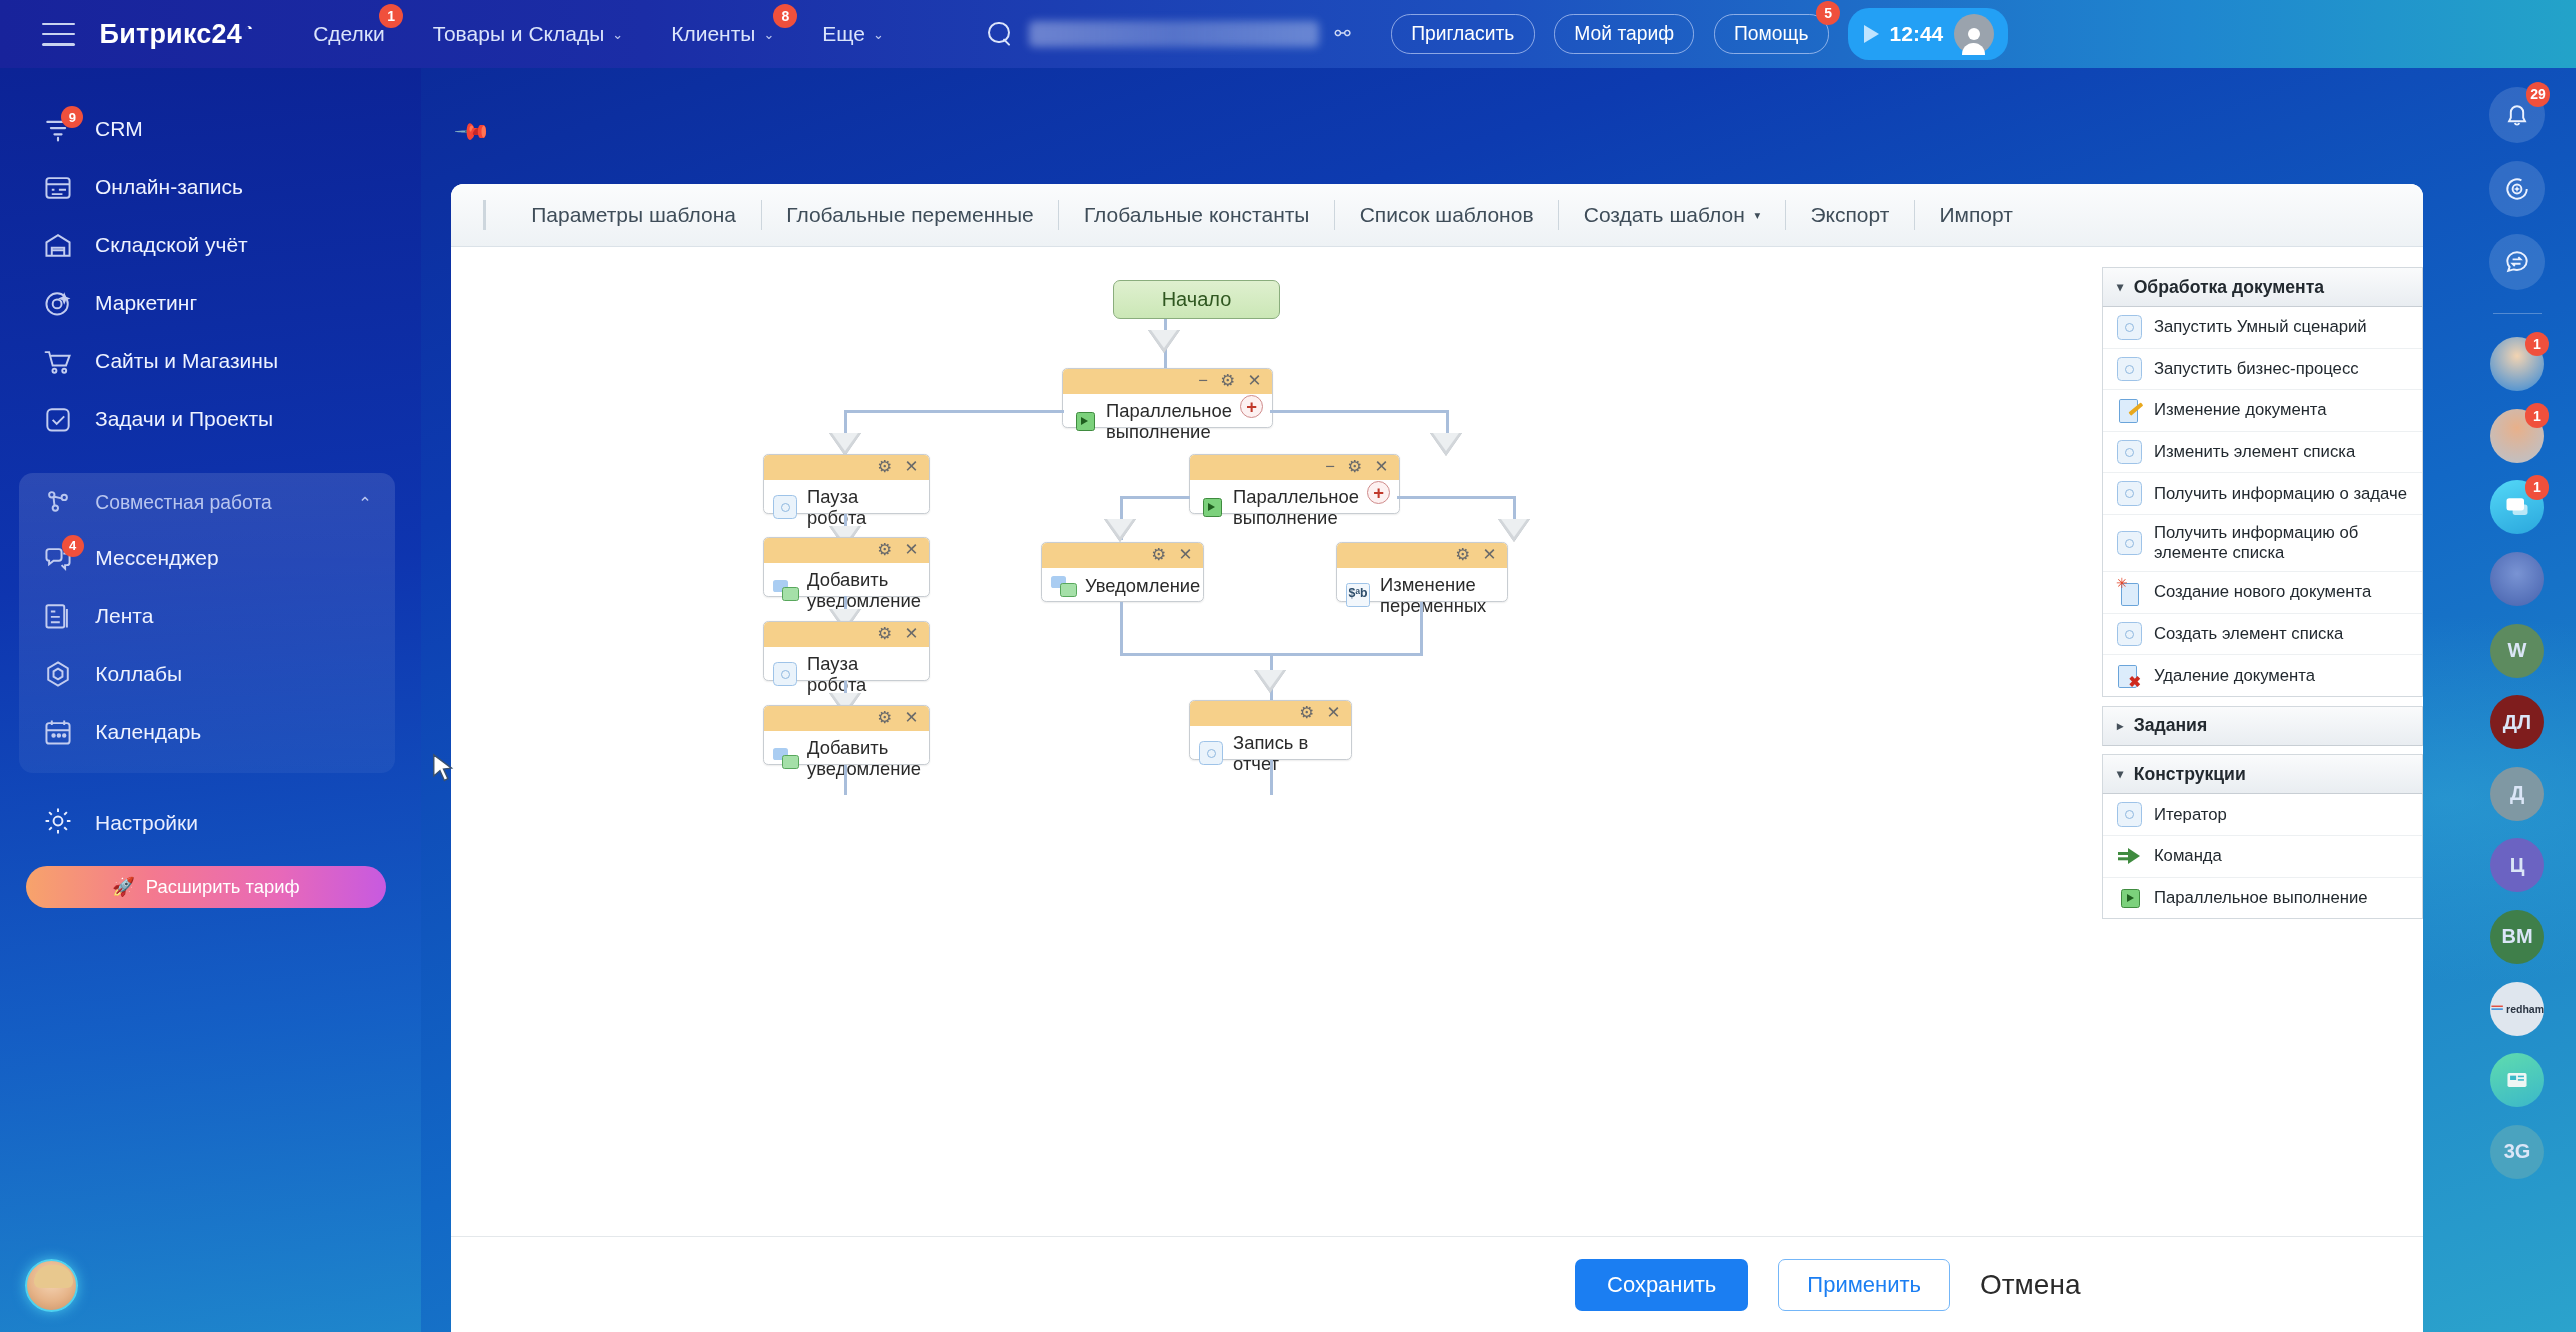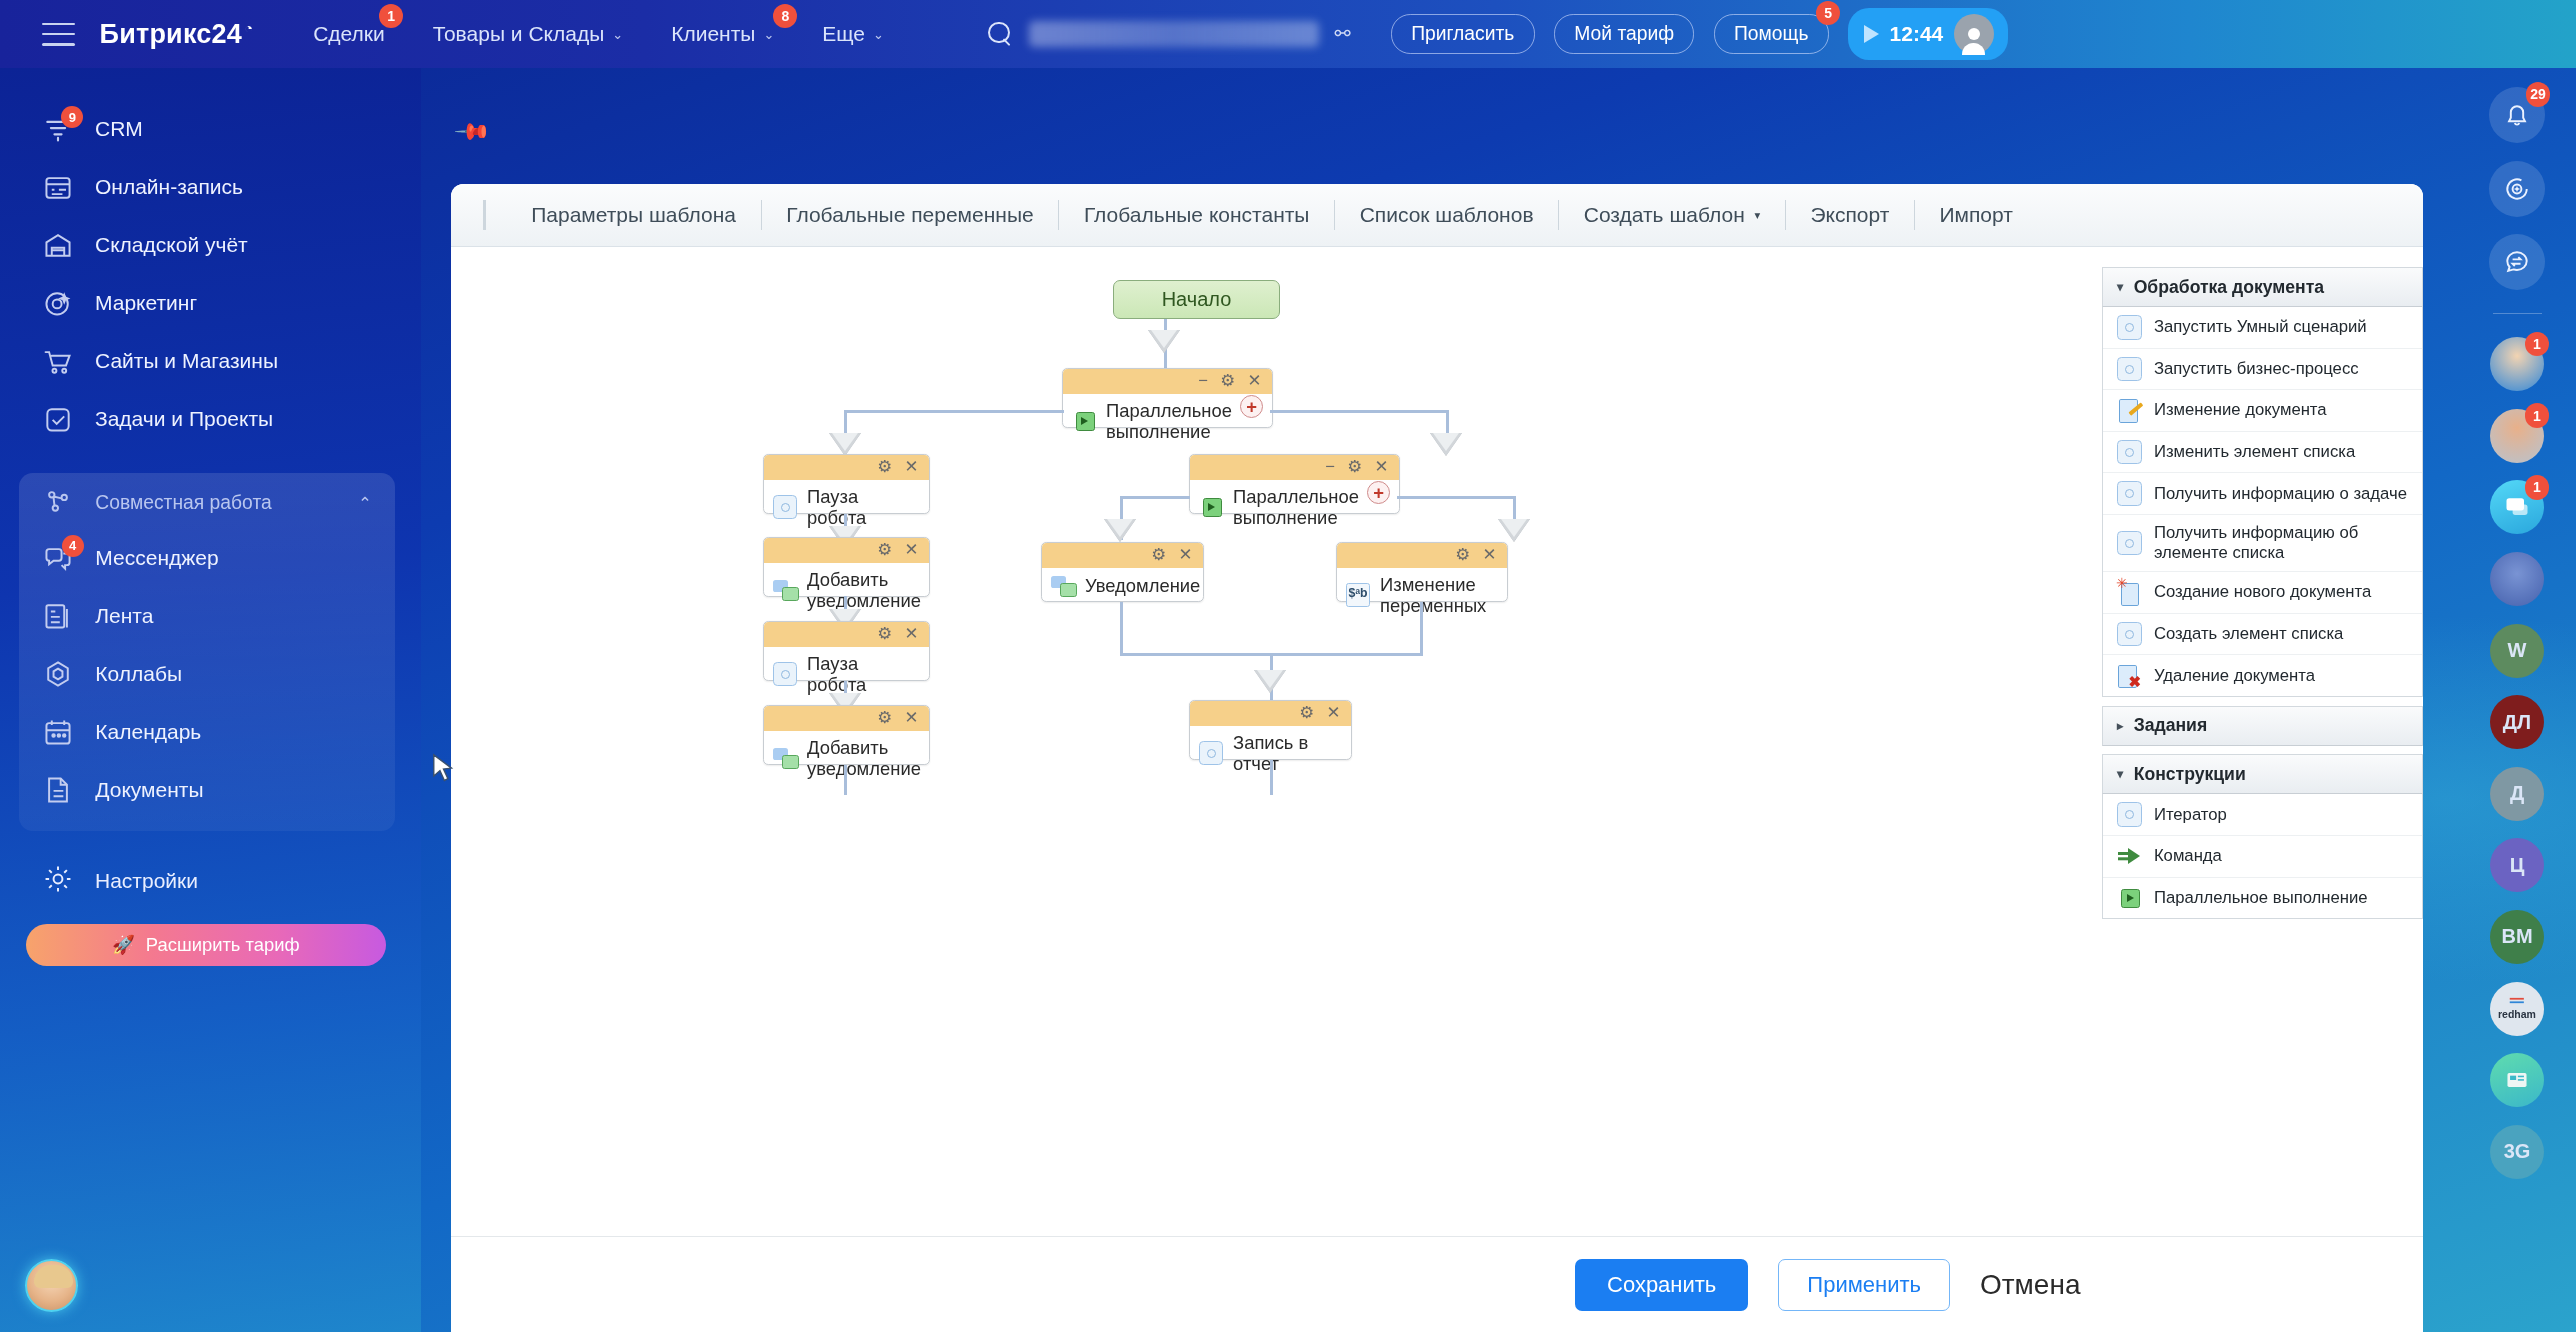--- a/index.html
+++ b/index.html
@@ -389,29 +389,20 @@
         <svg viewBox="0 0 36 36" width="32" height="32" fill="none" stroke="#c3cdf0" stroke-width="2.2">
             <rect x="5" y="8" width="26" height="23" rx="3"></rect>
             <path d="M5 16h26M11 5v5M25 5v5"></path>
             <circle cx="13" cy="22" r="1.4" fill="#c3cdf0"></circle>
             <circle cx="19" cy="22" r="1.4" fill="#c3cdf0"></circle>
             <circle cx="25" cy="22" r="1.4" fill="#c3cdf0"></circle>
           </svg>
       </div>
       <span>Календарь</span>
     </div>
-    <div class="snav-item">
-      <div class="sico">
-        <svg viewBox="0 0 36 36" width="32" height="32" fill="none" stroke="#c3cdf0" stroke-width="2.2">
-            <path d="M8 5h13l7 7v19H8z"></path>
-            <path d="M21 5v7h7M13 19h11M13 25h11"></path>
-          </svg>
-      </div>
-      <span>Документы</span>
-    </div>
   </div>
 
   <div class="settings-row">
     <div class="sico">
       <svg viewBox="0 0 36 36" width="32" height="32" fill="none" stroke="#e9eeff" stroke-width="2.2">
           <circle cx="18" cy="18" r="5"></circle>
           <path d="M18 4v4M18 28v4M4 18h4M28 18h4M8 8l3 3M25 25l3 3M28 8l-3 3M11 25l-3 3"></path>
         </svg>
     </div>
     <span>Настройки</span>
@@ -725,21 +716,21 @@
     </div>
   <div class="rail-av" style="background:#7f98a3">
     <span>Д</span>
     </div>
   <div class="rail-av" style="background:#6b63c2">
     <span>Ц</span>
     </div>
   <div class="rail-av" style="background:#3f7f4a">
     <span>ВМ</span>
     </div>
-  <div class="rail-av" style="background:#dfe6ee;color:#2a3442;font-size:10.5px;flex-direction:column;gap:1.8px">
+  <div class="rail-av" style="background:#dfe6ee;color:#2a3442;font-size:10.5px;flex-direction:row;gap:1.8px">
     <svg width="17.6" height="8.8" viewBox="0 0 20 10">
         <rect x="2" y="1" width="16" height="2" fill="#e24b3c"></rect>
         <rect x="2" y="5" width="16" height="2" fill="#2f86d8"></rect>
       </svg>
     <span>redham</span>
   </div>
   <div class="rail-av" style="background:linear-gradient(160deg,#5fdcae,#3bb8c9)">
     <svg width="26" height="26" viewBox="0 0 30 30" fill="#eef6f4">
         <rect x="4" y="7" width="22" height="16" rx="2"></rect>
         <rect x="7" y="10" width="7" height="5" fill="#3bb8c9"></rect>

